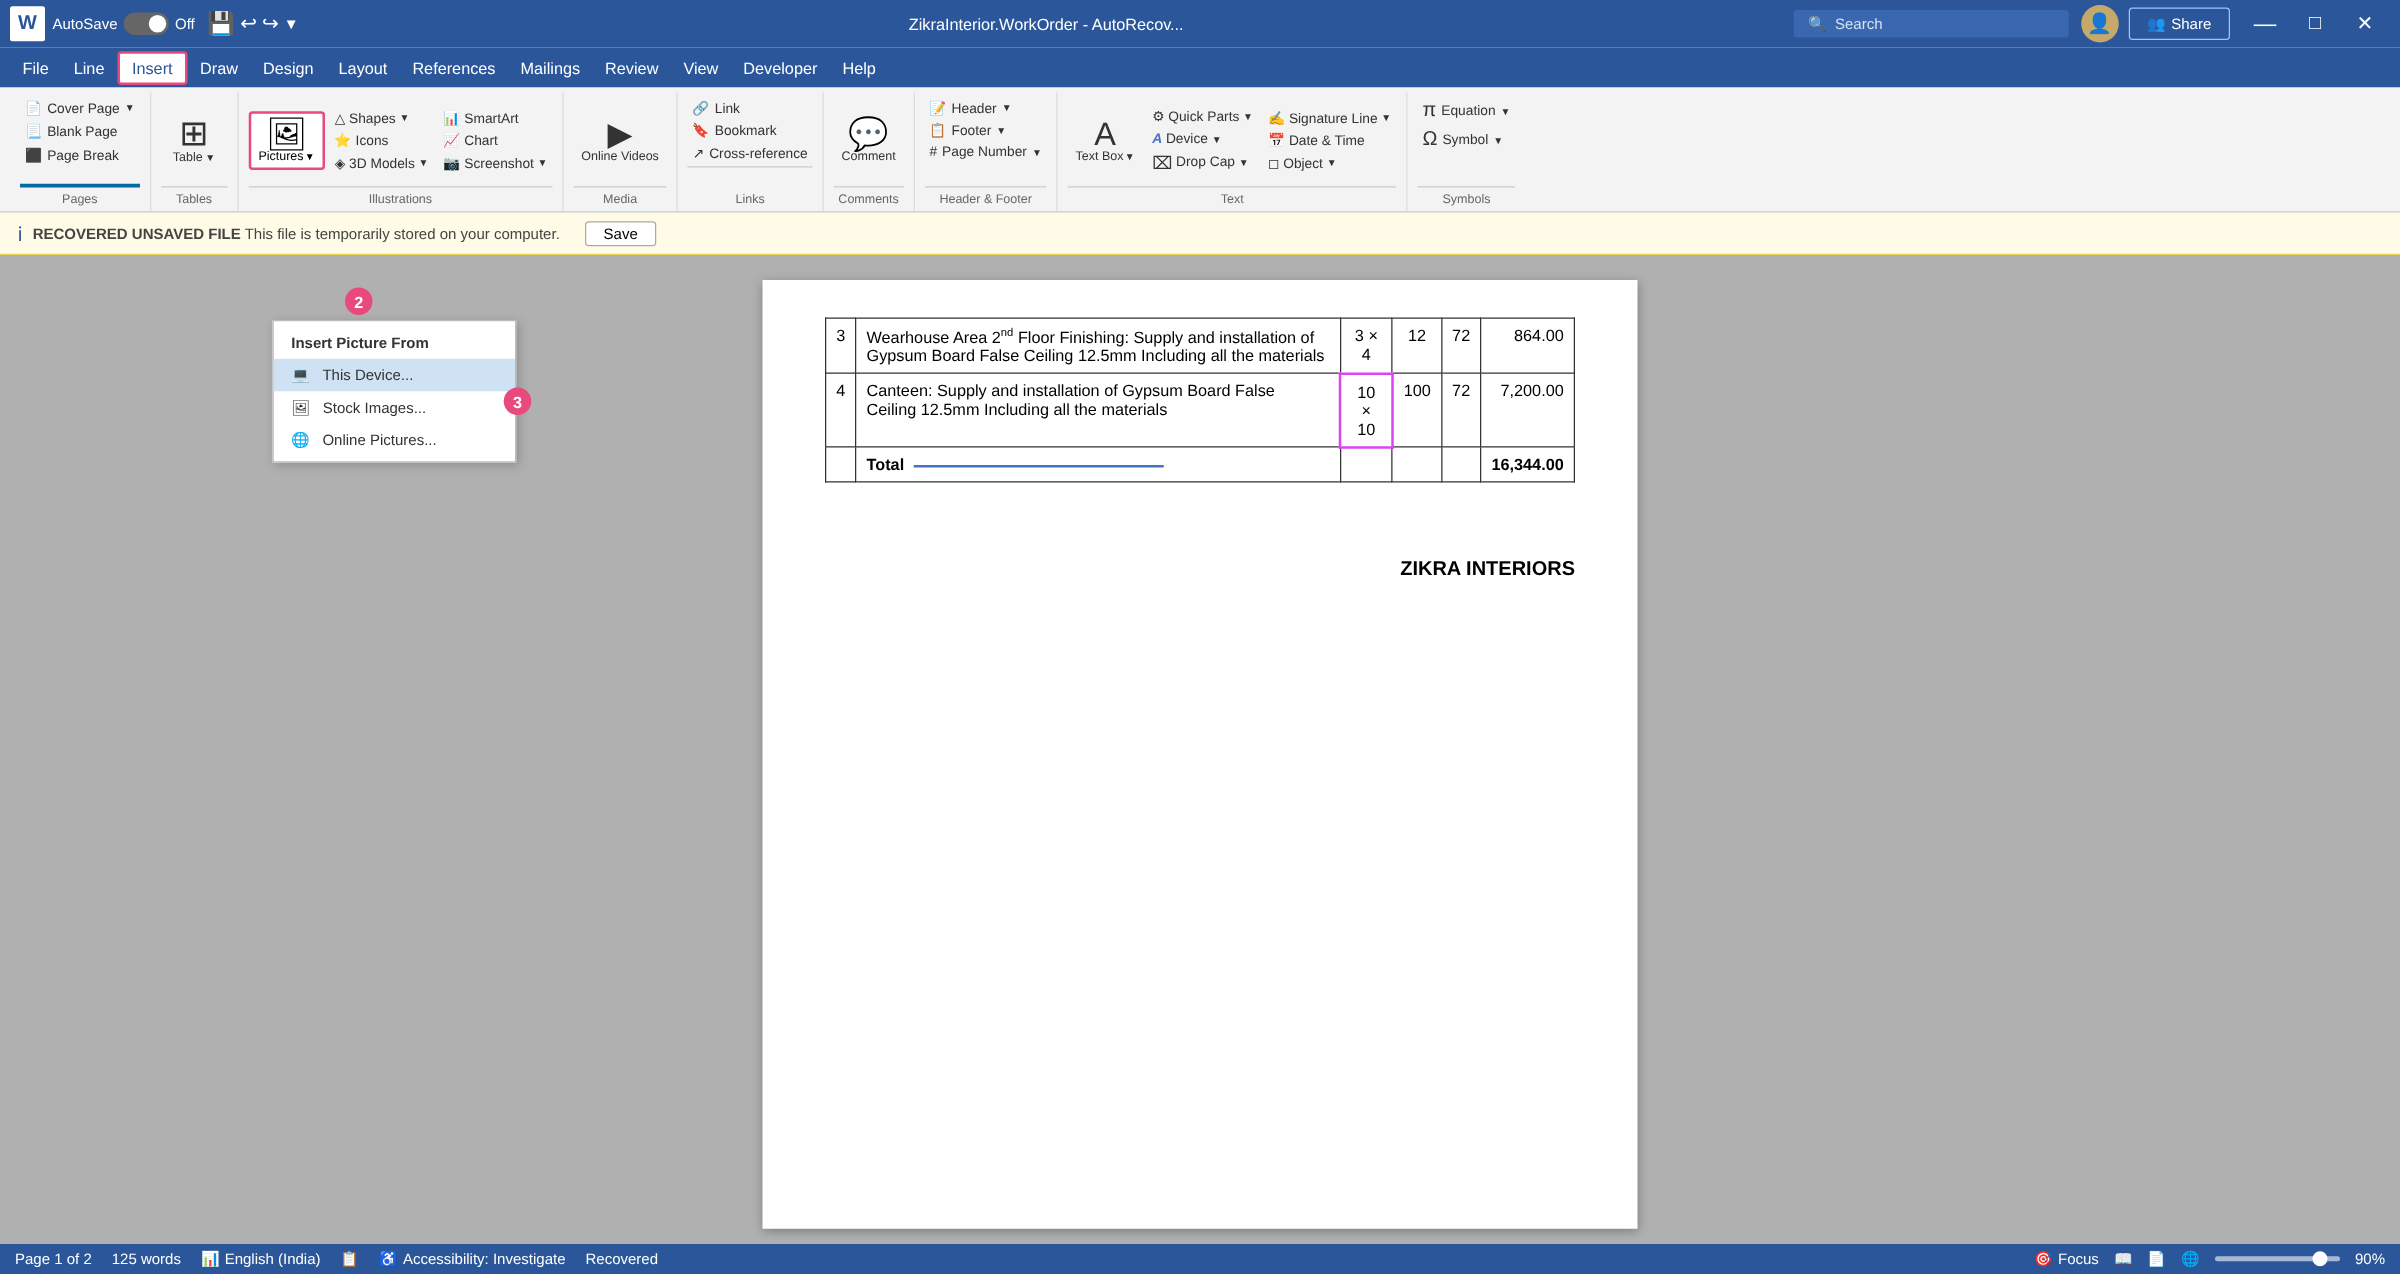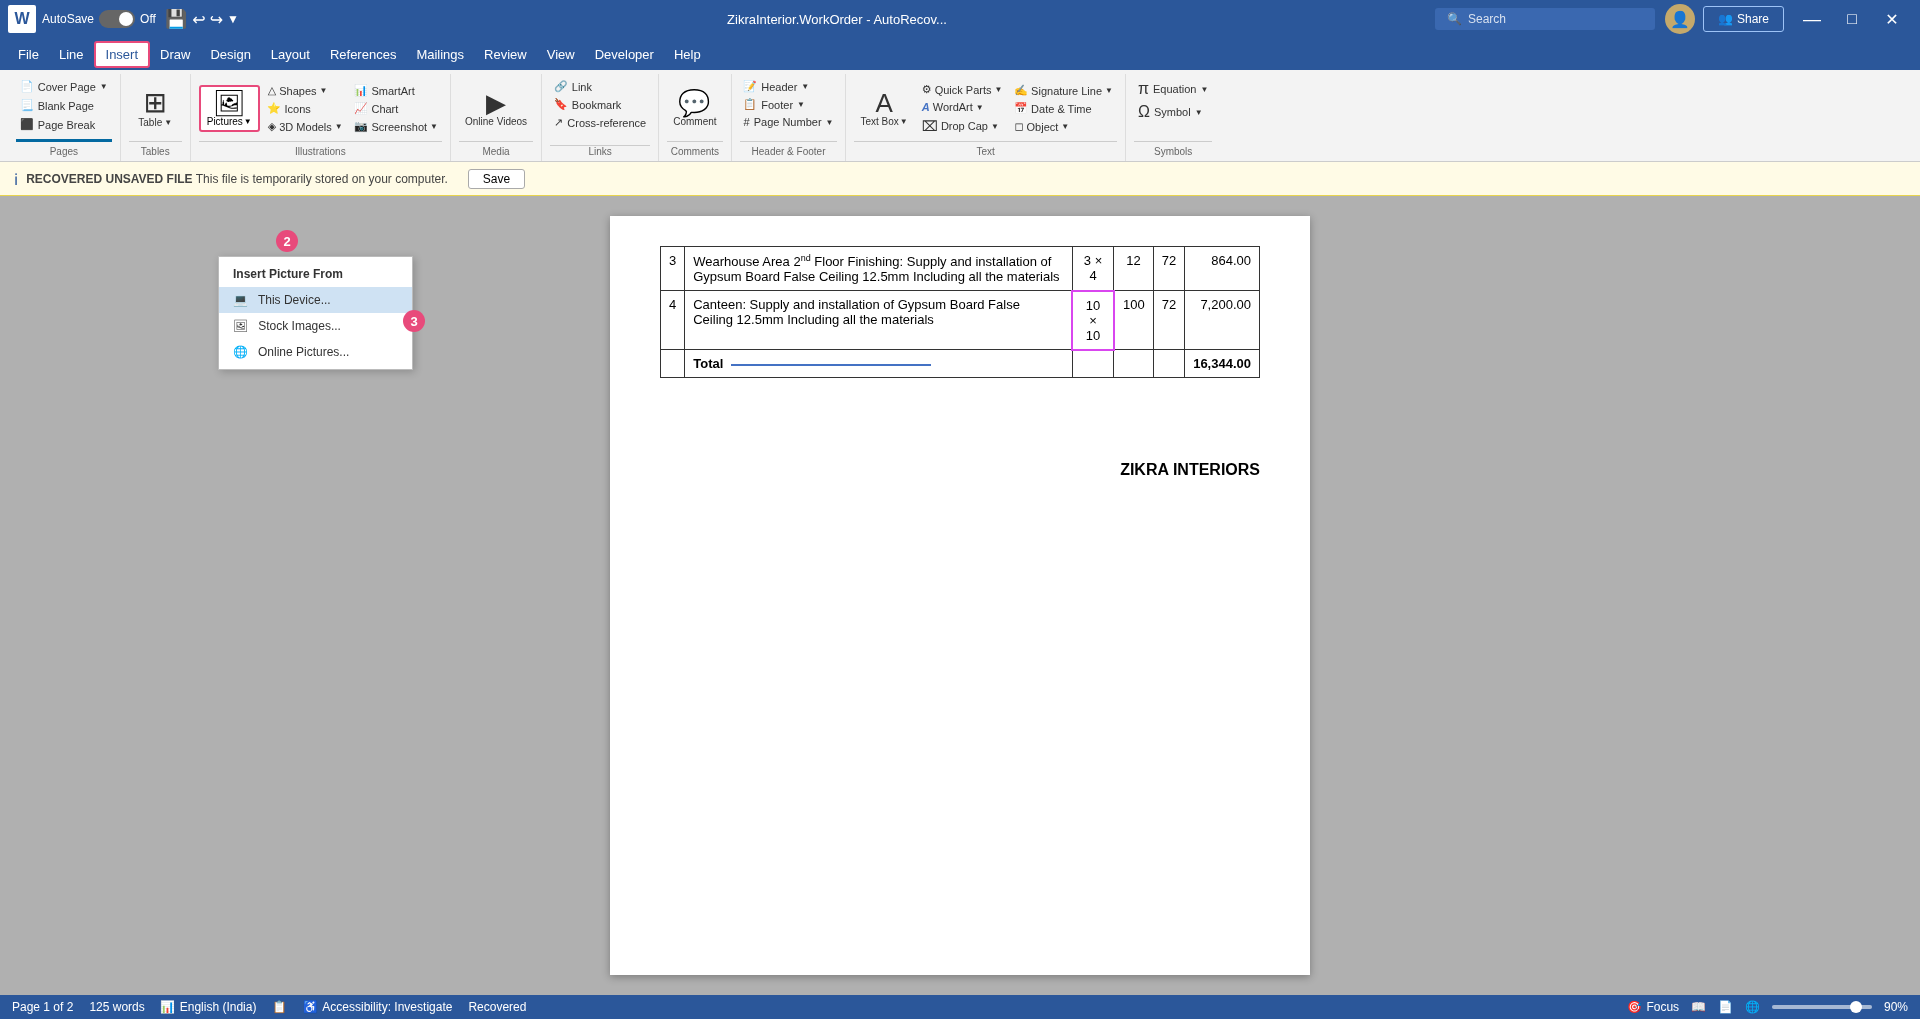--- a/index.html
+++ b/index.html
@@ -243,21 +243,21 @@
       </div>
       <div style="display:flex;align-items:center;gap:4px;padding:2px 4px;border-radius:3px;cursor:pointer;font-size:11px;color:#333;">
         <span>🔖</span>
         <span>Bookmark</span>
       </div>
       <div style="display:flex;align-items:center;gap:4px;padding:2px 4px;border-radius:3px;cursor:pointer;font-size:11px;color:#333;">
         <span>↗</span>
         <span>Cross-reference</span>
       </div>
     </div>
-    <div style="font-size:10px;color:#666;text-align:center;padding-top:0;border-top:1px solid #ccc;margin-top:2px;">Links</div>
+    <div style="font-size:10px;color:#666;text-align:center;padding-top:20px;border-top:1px solid #ccc;margin-top:2px;">Links</div>
   </div>
 
   <div style="display:flex;flex-direction:column;padding:4px 8px;border-right:1px solid #ddd;min-width:65px;">
     <div style="flex:1;display:flex;flex-direction:column;align-items:center;justify-content:center;">
       <div style="display:flex;flex-direction:column;align-items:center;padding:3px 6px;border-radius:3px;cursor:pointer;font-size:10px;color:#333;">
         <span style="font-size:26px;line-height:1;">💬</span>
         <span>Comment</span>
       </div>
     </div>
     <div style="font-size:10px;color:#666;text-align:center;padding-top:4px;border-top:1px solid #ccc;margin-top:2px;">Comments</div>
@@ -294,21 +294,21 @@
         </span>
       </div>
       <div style="display:flex;flex-direction:column;gap:1px;">
         <div style="display:flex;align-items:center;gap:3px;padding:2px 4px;border-radius:3px;cursor:pointer;font-size:11px;color:#333;">
           <span>⚙</span>
           <span>Quick Parts</span>
           <span style="font-size:8px;">▼</span>
         </div>
         <div style="display:flex;align-items:center;gap:3px;padding:2px 4px;border-radius:3px;cursor:pointer;font-size:11px;color:#333;">
           <span style="color:#4472c4;font-style:italic;font-weight:bold;">A</span>
-          <span>WordArt</span>
+          <span>Device</span>
           <span style="font-size:8px;">▼</span>
         </div>
         <div style="display:flex;align-items:center;gap:3px;padding:2px 4px;border-radius:3px;cursor:pointer;font-size:11px;color:#333;">
           <span style="font-size:14px;">⌧</span>
           <span>Drop Cap</span>
           <span style="font-size:8px;">▼</span>
         </div>
       </div>
       <div style="display:flex;flex-direction:column;gap:1px;">
         <div style="display:flex;align-items:center;gap:3px;padding:2px 4px;border-radius:3px;cursor:pointer;font-size:11px;color:#333;">
@@ -412,21 +412,21 @@
               <span style="display:inline-block;width:200px;border-bottom:2px solid #4472c4;margin-left:4px;vertical-align:middle;"></span>
             </td>
             <td style="border:1px solid #333;padding:6px 8px;"></td>
             <td style="border:1px solid #333;padding:6px 8px;"></td>
             <td style="border:1px solid #333;padding:6px 8px;"></td>
             <td style="border:1px solid #333;padding:6px 8px;text-align:right;font-weight:bold;">16,344.00</td>
           </tr>
         </tbody>
       </table>
 
-      <div style="text-align:right;font-weight:bold;font-size:16px;margin-top:83px;color:#000;">ZIKRA INTERIORS</div>
+      <div style="text-align:right;font-weight:bold;font-size:16px;margin-top:61px;color:#000;">ZIKRA INTERIORS</div>
     </div>
   </div>
 </div>
 
 <div id="statusbar" style="height:24px;background:#2b579a;display:flex;align-items:center;padding:0 12px;color:white;font-size:12px;gap:16px;position:fixed;bottom:0;width:100%;">
   <span>Page 1 of 2</span>
   <span>125 words</span>
   <span style="display:flex;align-items:center;gap:4px;">
     <span>📊</span>
     <span>English (India)</span>

